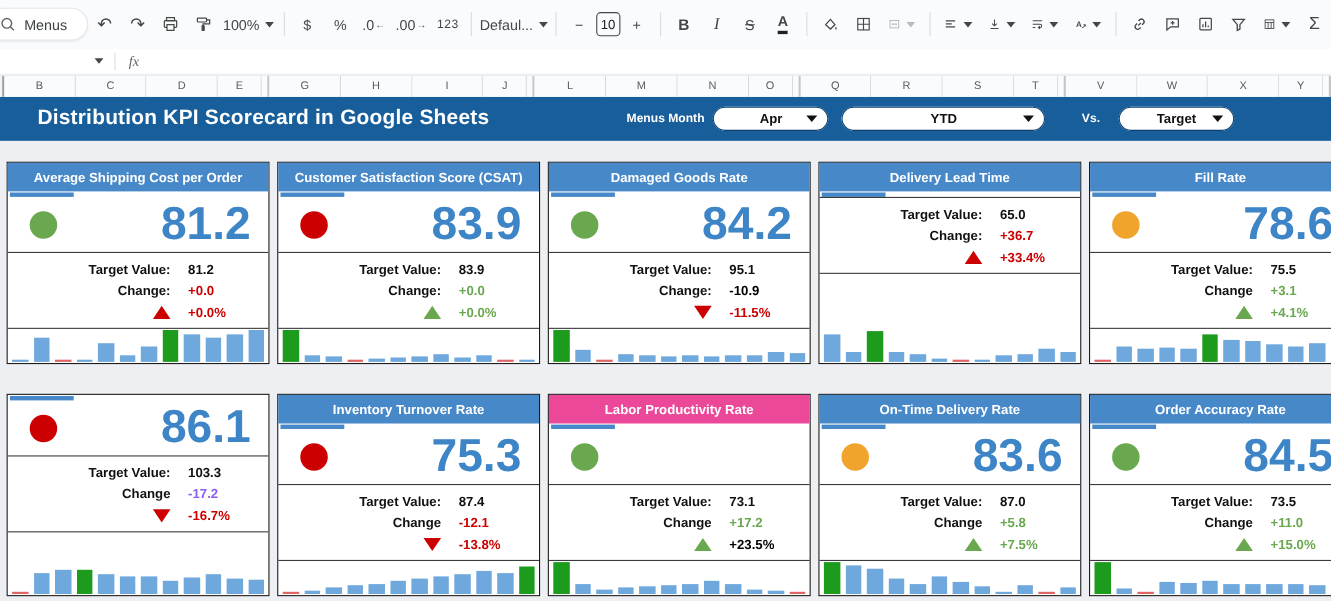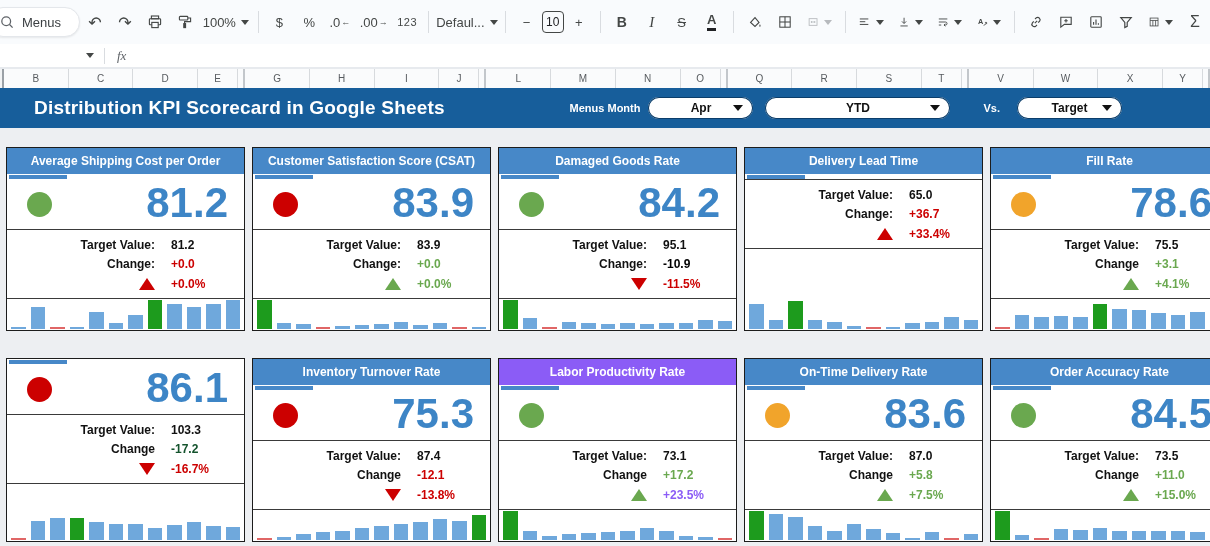--- a/index.html
+++ b/index.html
@@ -494,21 +494,21 @@
           <span class="dot" style="background:#cc0000"></span>
           <span class="big" style="color:#3d85c6">86.1</span>
         </div>
         <div class="cdet">
           <div class="drow">
             <span class="dlabel">Target Value:</span>
             <span class="dval">103.3</span>
           </div>
           <div class="drow">
             <span class="dlabel">Change</span>
-            <span class="dval" style="color:#14532d">-17.2</span>
+            <span class="dval" style="color:#8b5cf6">-17.2</span>
           </div>
           <div class="drow last">
             <span class="dlabel">
               <span class="tri down" style="color:#cc0000"></span>
             </span>
             <span class="dval" style="color:#cc0000">-16.7%</span>
           </div>
         </div>
         <div class="cspark">
           <span class="bar" style="height:2px;background:#e06666"></span>
@@ -557,39 +557,39 @@
           <span class="bar" style="height:12px;background:#6fa8dc"></span>
           <span class="bar" style="height:14px;background:#6fa8dc"></span>
           <span class="bar" style="height:16px;background:#6fa8dc"></span>
           <span class="bar" style="height:18px;background:#6fa8dc"></span>
           <span class="bar" style="height:21px;background:#6fa8dc"></span>
           <span class="bar" style="height:19px;background:#6fa8dc"></span>
           <span class="bar" style="height:25px;background:#1d9b1d"></span>
         </div>
       </div>
       <div class="card">
-        <div class="chead" style="background:#8b5cf6">Labor Productivity Rate</div>
+        <div class="chead" style="background:#ec4899">Labor Productivity Rate</div>
         <div class="ctab" style="background:#4788c8"></div>
         <div class="cval">
           <span class="dot" style="background:#6aa84f"></span>
         </div>
         <div class="cdet">
           <div class="drow">
             <span class="dlabel">Target Value:</span>
             <span class="dval">73.1</span>
           </div>
           <div class="drow">
             <span class="dlabel">Change</span>
             <span class="dval" style="color:#6aa84f">+17.2</span>
           </div>
           <div class="drow last">
             <span class="dlabel">
               <span class="tri up" style="color:#6aa84f"></span>
             </span>
-            <span class="dval" style="color:#8b5cf6">+23.5%</span>
+            <span class="dval" style="color:#000000">+23.5%</span>
           </div>
         </div>
         <div class="cspark">
           <span class="bar" style="height:29px;background:#1d9b1d"></span>
           <span class="bar" style="height:9px;background:#6fa8dc"></span>
           <span class="bar" style="height:4px;background:#6fa8dc"></span>
           <span class="bar" style="height:6px;background:#6fa8dc"></span>
           <span class="bar" style="height:7px;background:#6fa8dc"></span>
           <span class="bar" style="height:8px;background:#6fa8dc"></span>
           <span class="bar" style="height:9px;background:#6fa8dc"></span>

